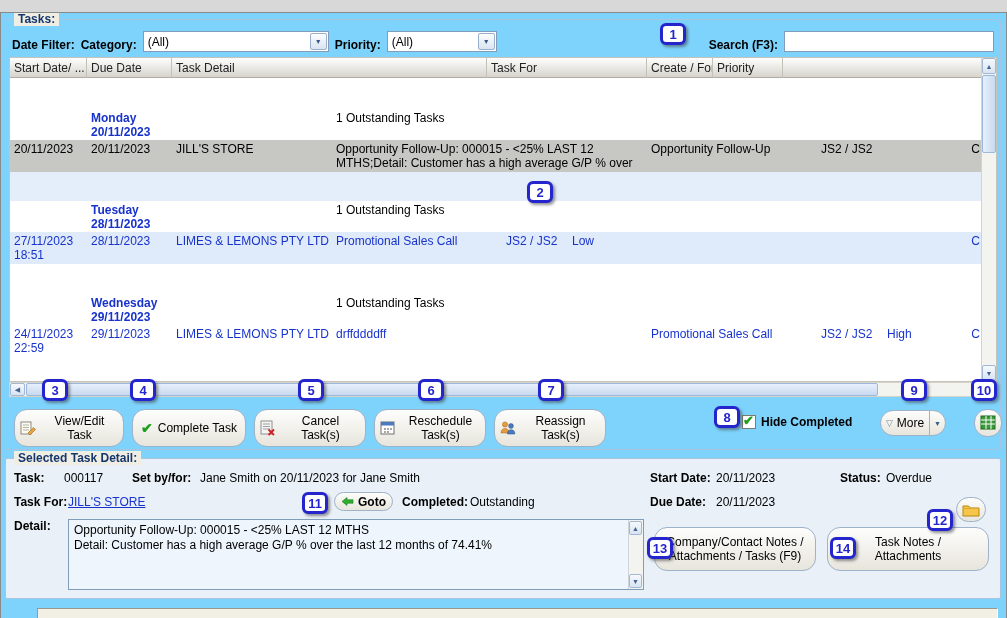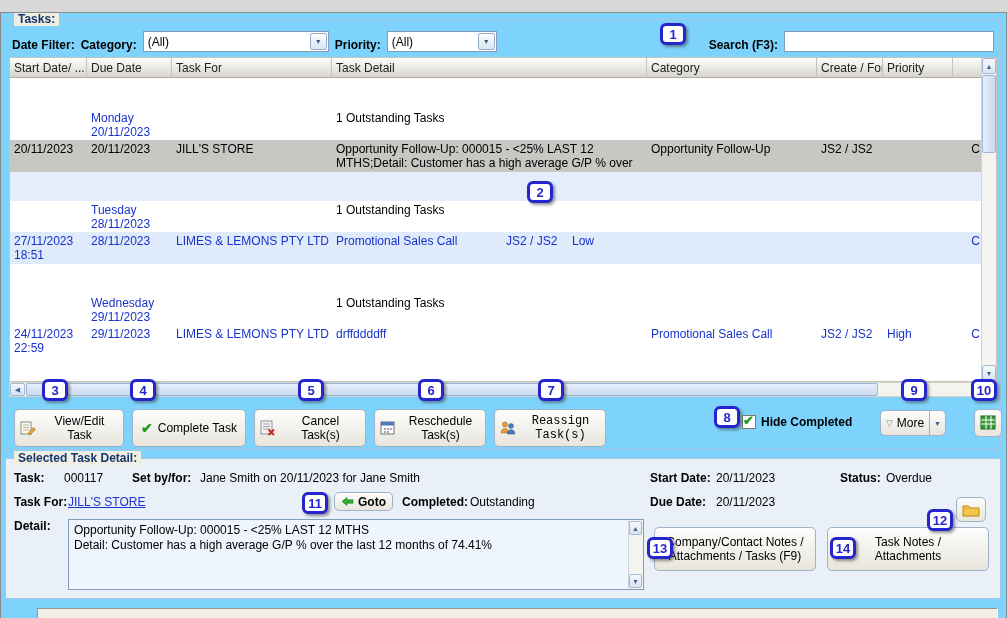--- a/index.html
+++ b/index.html
@@ -40,21 +40,21 @@
   }
   .c0{width:77px;flex:none;} .c1{width:85px;flex:none;} .c2{width:160px;flex:none;}
   .c3{width:315px;flex:none;} .c4{width:170px;flex:none;} .c5{width:66px;flex:none;}
   .c6{width:70px;flex:none;} .c7{flex:1;}
   #grid-body { position:absolute; left:0; top:20px; width:973px; bottom:0; background:#fff; overflow:hidden; }
   .row { display:flex; width:100%; }
   .cell { overflow:hidden; padding:2px 2px 0 4px; line-height:14px; }
   .cell.c7 { text-align:right; padding-right:3px; }
   .r-sp1 { height:31px; } .r-sp2 { height:29px; background:#e4eefa; } .r-sp3 { height:30px; }
   .r-group { height:31px; } .r-task { height:32px; }
-  .grp { font-weight:normal; color:#1733cc; }
+  .grp { font-weight:bold; color:#1733cc; }
   .sel { background:#c7c7c4; color:#000; }
   .alt { background:#dfeafa; }
   .blue-text { color:#1733cc; }
 
   
   .sb-btn {
     background:linear-gradient(#f6f9fd,#d7e3f3); border:1px solid #a3b8d4; border-radius:2px;
     color:#44628e; font-size:7px; display:flex; align-items:center; justify-content:center;
   }
   #vscroll { position:absolute; right:0; top:0; width:15px; height:100%; background:#f3f4f0; border-left:1px solid #d5d3ca; }
@@ -63,28 +63,28 @@
   #vscroll .sb-thumb { position:absolute; top:17px; left:0; width:14px; height:78px;
     background:linear-gradient(90deg,#e7effb,#c8daf0); border:1px solid #9cb8da; border-radius:2px; }
   #hscroll { position:absolute; left:3px; top:362px; width:988px; height:15px; background:#f3f4f0; border:1px solid #d5d3ca; }
   #hscroll .sb-left { position:absolute; left:0; top:0; width:15px; height:13px; }
   #hscroll .sb-right { position:absolute; right:0; top:0; width:15px; height:13px; }
   #hscroll .sb-thumb { position:absolute; left:16px; top:0; width:852px; height:13px;
     background:linear-gradient(#e7effb,#c8daf0); border:1px solid #9cb8da; border-radius:2px; }
 
   
   .btn {
-    position:absolute; background:linear-gradient(#fdfdfc,#e7e5dc); border:1px solid #9eb2c8; border-radius:5px;
+    position:absolute; background:linear-gradient(#fdfdfc,#e7e5dc); border:1px solid #9eb2c8; border-radius:13px;
     display:flex; align-items:center; justify-content:center; gap:5px; text-align:center; cursor:default; padding:0 5px;
   }
   #btn-view { left:8px; top:389px; width:110px; height:38px; }
   #btn-complete { left:126px; top:389px; width:114px; height:38px; }
   #btn-cancel { left:248px; top:389px; width:112px; height:38px; }
   #btn-reschedule { left:368px; top:389px; width:112px; height:38px; }
-  #btn-reassign { left:488px; top:389px; width:112px; height:38px;font-family:Liberation Mono, monospace; }
+  #btn-reassign { left:488px; top:389px; width:112px; height:38px; }
   .btn .wrap { max-width:82px; line-height:14px; }
   .icon { flex:none; display:inline-flex; align-items:center; justify-content:center; }
   .check-glyph { color:#1e9e1e; font-weight:bold; font-size:14px; line-height:14px; }
 
   #hide-completed { position:absolute; left:736px; top:394px; height:16px; display:flex; align-items:center; gap:5px; }
   .cbx { width:14px; height:14px; background:#fff; border:1px solid #7b7b76; position:relative; flex:none; }
   .cbx-check { position:absolute; left:0px; top:-3px; color:#1e9e1e; font-size:13px; font-weight:bold; }
   .cbx-label { font-weight:bold; }
 
   #btn-more { left:874px; top:390px; width:50px; height:26px; gap:4px; border-top-right-radius:0; border-bottom-right-radius:0; }
@@ -149,23 +149,22 @@
           </span>
       </div>
       <span class="lbl-b" id="search-label">Search (F3):</span>
       <input id="search-input" value="" style="">
     </div>
 
     <div id="grid">
       <div id="grid-header">
         <div class="hcell c0">Start Date/ ...</div>
         <div class="hcell c1">Due Date</div>
+        <div class="hcell c3">Task Detail</div>
         <div class="hcell c2">Task For</div>
-        <div class="hcell c3">Task Detail</div>
-        <div class="hcell c4">Category</div>
         <div class="hcell c5">Create / For</div>
         <div class="hcell c6">Priority</div>
         <div class="hcell c7"></div>
       </div>
 
       <div id="grid-body">
         <div class="row r-sp1"></div>
 
         <div class="row r-group">
           <div class="cell c0"></div>

